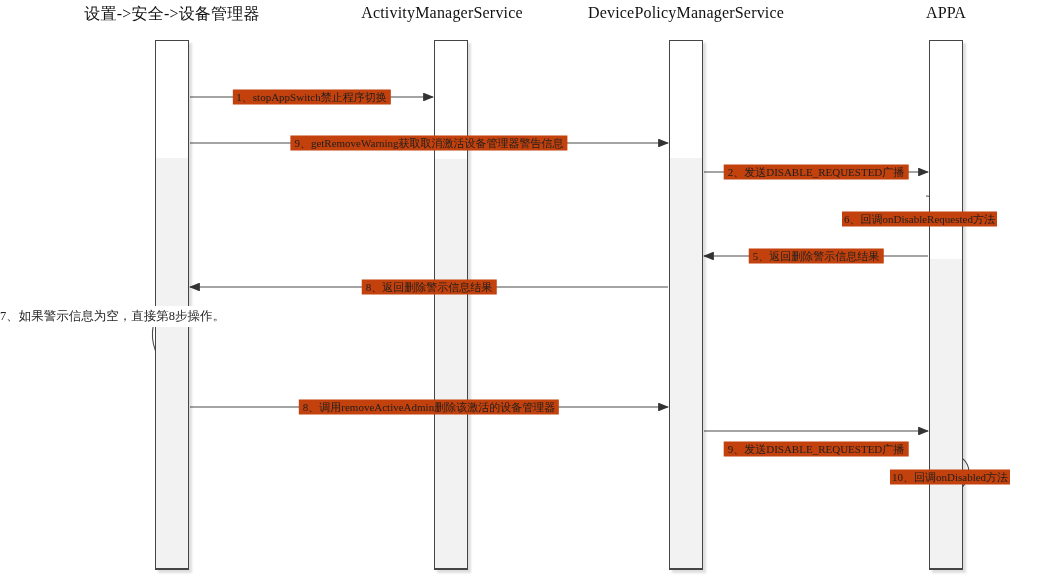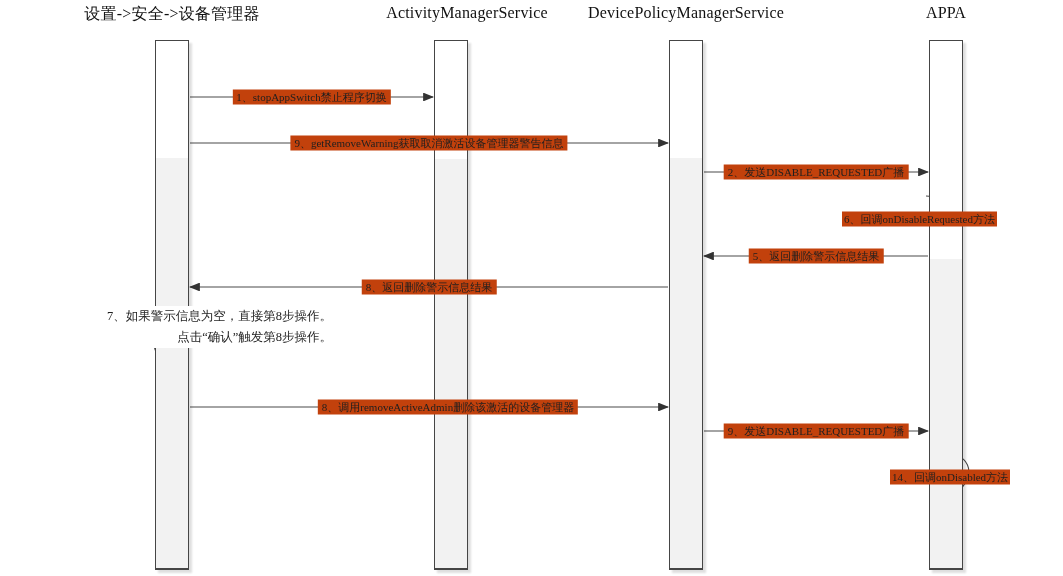--- a/index.html
+++ b/index.html
@@ -23,21 +23,21 @@
   #lines{position:absolute;left:0;top:0;}
   #lines path{stroke:#4a4a4a;stroke-width:1.1;fill:none;}
   .msg-label{
     position:absolute;transform:translate(-50%,-50%);
     background:#c2410c;padding:0 4px;font-size:11px;color:#1f1f1f;
     white-space:nowrap;
   }
   .msg-label.anchor-left{transform:translateY(-50%);padding:0 2px;}
   .note{
     position:absolute;background:#ffffff;font-size:12.5px;line-height:21px;
-    text-align:right;color:#1f1f1f;
+    text-align:left;color:#1f1f1f;
   }
 </style>
 </head>
 <body>
 
 <div id="stage">
   <svg id="lines" width="1063" height="576" viewBox="0 0 1063 576">
     <defs>
       <marker id="ah" viewBox="0 0 10 8" refX="9" refY="4" markerWidth="10" markerHeight="8" orient="auto">
         <path d="M0,0 L10,4 L0,8 Z" style="fill:#333;stroke:none"></path>
@@ -54,39 +54,38 @@
         <path d="M190,407 L668,407" marker-end="url(#ah)"></path>
         <path d="M704,431 L928,431" marker-end="url(#ah)"></path>
         <path d="M936,452 C968,451 982,472 953,497" marker-end="url(#ah)"></path>
       </g>
   </svg>
   <div id="nodes">
       <div class="hdr" style="left: 172px;">设置-&gt;安全-&gt;设备管理器</div>
       <div class="bar" style="left: 155px; top: 40px; height: 530px;">
         <div class="act" style="top: 117px;"></div>
       </div>
-      <div class="hdr" style="left: 467px;">ActivityManagerService</div>
+      <div class="hdr" style="left: 442px;">ActivityManagerService</div>
       <div class="bar" style="left: 434px; top: 40px; height: 530px;">
         <div class="act" style="top: 118px;"></div>
       </div>
       <div class="hdr" style="left: 686px;">DevicePolicyManagerService</div>
       <div class="bar" style="left: 669px; top: 40px; height: 530px;">
         <div class="act" style="top: 117px;"></div>
       </div>
       <div class="hdr" style="left: 946px;">APPA</div>
       <div class="bar" style="left: 929px; top: 40px; height: 530px;">
         <div class="act" style="top: 218px;"></div>
       </div>
       <div class="msg-label" style="left: 311.5px; top: 97px;">1、stopAppSwitch禁止程序切换</div>
       <div class="msg-label" style="left: 429px; top: 143px;">9、getRemoveWarning获取取消激活设备管理器警告信息</div>
       <div class="msg-label" style="left: 816px; top: 172px;">2、发送DISABLE_REQUESTED广播</div>
       <div class="msg-label anchor-left" style="left: 842px; top: 219px;">6、回调onDisableRequested方法</div>
       <div class="msg-label" style="left: 816px; top: 256px;">5、返回删除警示信息结果</div>
       <div class="msg-label" style="left: 429px; top: 287px;">8、返回删除警示信息结果</div>
       <div class="note" style="left: 0px; top: 306px; width: 332px;">
         <div>7、如果警示信息为空，直接第8步操作。</div>
-        <div>点击“确认”触发第8步操作。</div>
       </div>
-      <div class="msg-label" style="left: 448px; top: 407px;">8、调用removeActiveAdmin删除该激活的设备管理器</div>
-      <div class="msg-label" style="left: 816px; top: 431px;">9、发送DISABLE_REQUESTED广播</div>
-      <div class="msg-label anchor-left" style="left: 890px; top: 477px;">14、回调onDisabled方法</div>
+      <div class="msg-label" style="left: 429px; top: 407px;">8、调用removeActiveAdmin删除该激活的设备管理器</div>
+      <div class="msg-label" style="left: 816px; top: 449px;">9、发送DISABLE_REQUESTED广播</div>
+      <div class="msg-label anchor-left" style="left: 890px; top: 477px;">10、回调onDisabled方法</div>
     </div>
 </div>
 
 </body></html>

